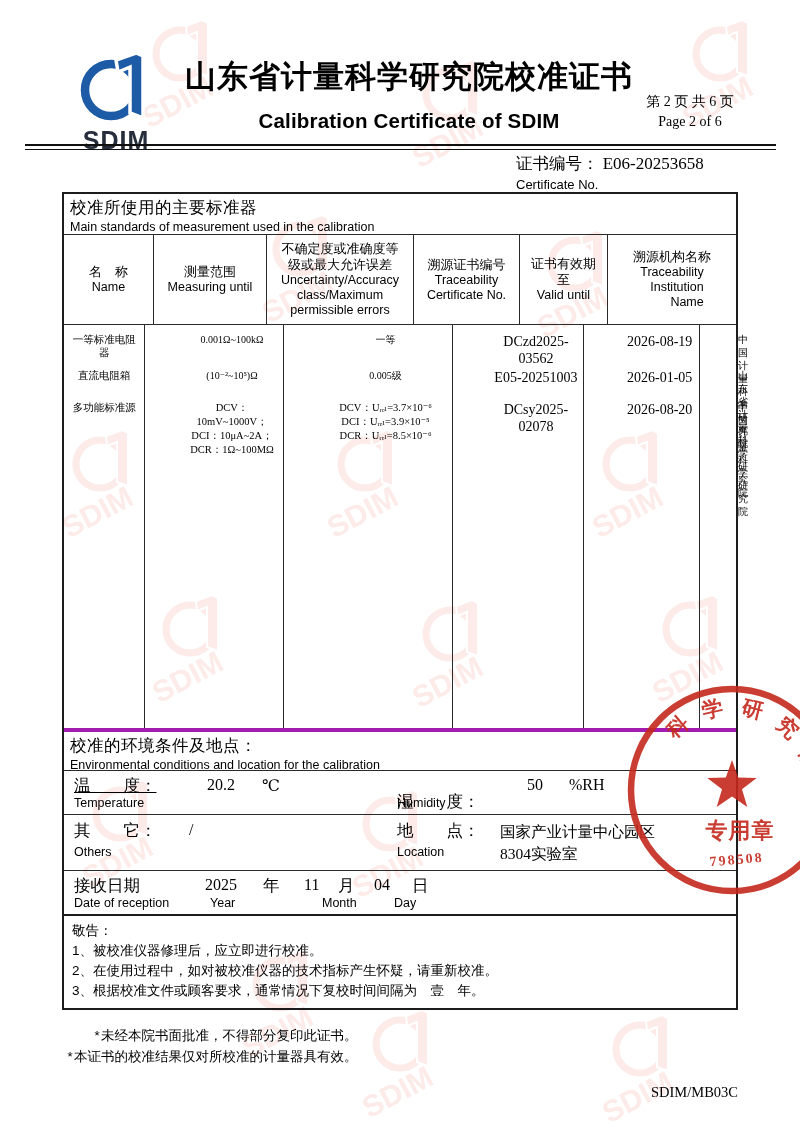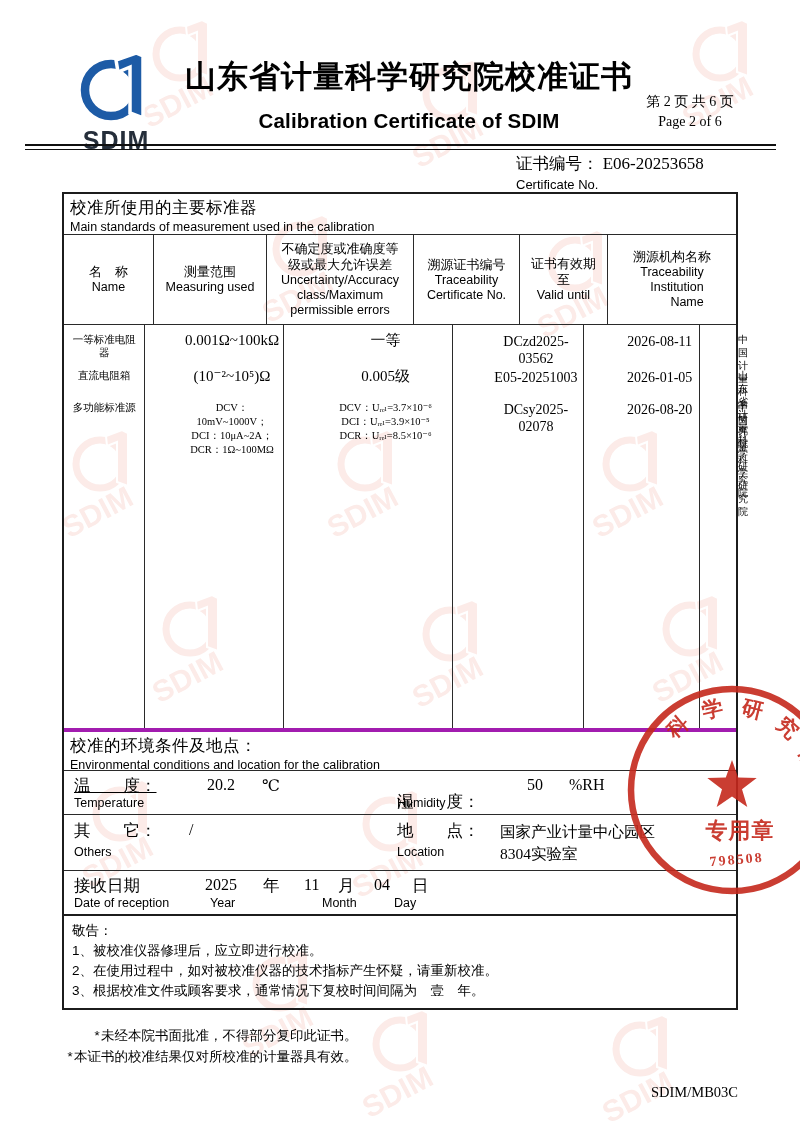--- a/index.html
+++ b/index.html
@@ -42,21 +42,21 @@
   .cols-header .hcell:last-child { border-right:none;text-align:right; }
   .hcell .zh { font-size:13px; line-height:16px; white-space:pre-line; }
   .hcell .en { font-size:12.5px; line-height:15px; white-space:pre-line; }
 
   .data-area { height:404px; border-top:1.5px solid #2a2a2a; display:flex;gap:36px; }
   .dcol { position:relative; border-right:1.5px solid #2a2a2a; height:100%; }
   .dcol:last-child { border-right:none; }
   .cell { position:absolute; left:2px; right:2px; text-align:center; white-space:pre-line; }
   .r1 { top:8px; } .r2 { top:44px; } .r3 { top:76px; }
   .f-name { font-size:10.5px; line-height:13px; }
-  .f-val  { font-family:"Liberation Serif","DejaVu Serif",serif; font-size:15px; line-height:14px; }
+  .f-val  { font-family:"Liberation Serif","DejaVu Serif",serif; font-size:10px; line-height:14px; }
   .f-val3 { font-family:"Liberation Serif","DejaVu Serif",serif; font-size:10.5px; line-height:14px; }
   .f-cert { font-family:"Liberation Serif","DejaVu Serif",serif; font-size:14px; line-height:17px; }
   .f-inst { font-size:10px; line-height:13px; }
 
   .env-title { height:42px; border-top:4px solid #a21caf; padding:3px 6px 0 6px; }
   .env-title .zh { font-size:16.5px; letter-spacing:0.5px; }
   .env-title .en { font-size:12.5px; margin-top:1px; }
 
   .row-temp { height:44px; border-top:1.5px solid #2a2a2a; }
   .row-oth  { height:56px; border-top:1.5px solid #2a2a2a; }
@@ -146,21 +146,21 @@
       <div class="en">Main standards of measurement used in the calibration</div>
     </div>
 
     <div class="trow cols-header">
       <div class="hcell" style="width:90px;">
         <div class="zh">名　称</div>
         <div class="en">Name</div>
       </div>
       <div class="hcell" style="width:113px;">
         <div class="zh">测量范围</div>
-        <div class="en">Measuring used</div>
+        <div class="en">Measuring until</div>
       </div>
       <div class="hcell" style="width:147px;">
         <div class="zh">不确定度或准确度等
 级或最大允许误差</div>
         <div class="en">Uncertainty/Accuracy
 class/Maximum
 permissible errors</div>
       </div>
       <div class="hcell" style="width:106px;">
         <div class="zh">溯源证书编号</div>
@@ -202,21 +202,21 @@
 DCR：Uᵣₑₗ=8.5×10⁻⁶</div>
       </div>
       <div class="dcol" style="width:106px;">
         <div class="cell r1 f-cert">DCzd2025-
 03562</div>
         <div class="cell r2 f-cert">E05-20251003</div>
         <div class="cell r3 f-cert">DCsy2025-
 02078</div>
       </div>
       <div class="dcol" style="width:88px;">
-        <div class="cell r1 f-cert">2026-08-11</div>
+        <div class="cell r1 f-cert">2026-08-19</div>
         <div class="cell r2 f-cert">2026-01-05</div>
         <div class="cell r3 f-cert">2026-08-20</div>
       </div>
       <div class="dcol" style="flex:1;">
         <div class="cell r1 f-inst">中国计量科学研究院</div>
         <div class="cell r2 f-inst">山东省计量科学研究院</div>
         <div class="cell r3 f-inst">中国计量科学研究院</div>
       </div>
     </div>
 

